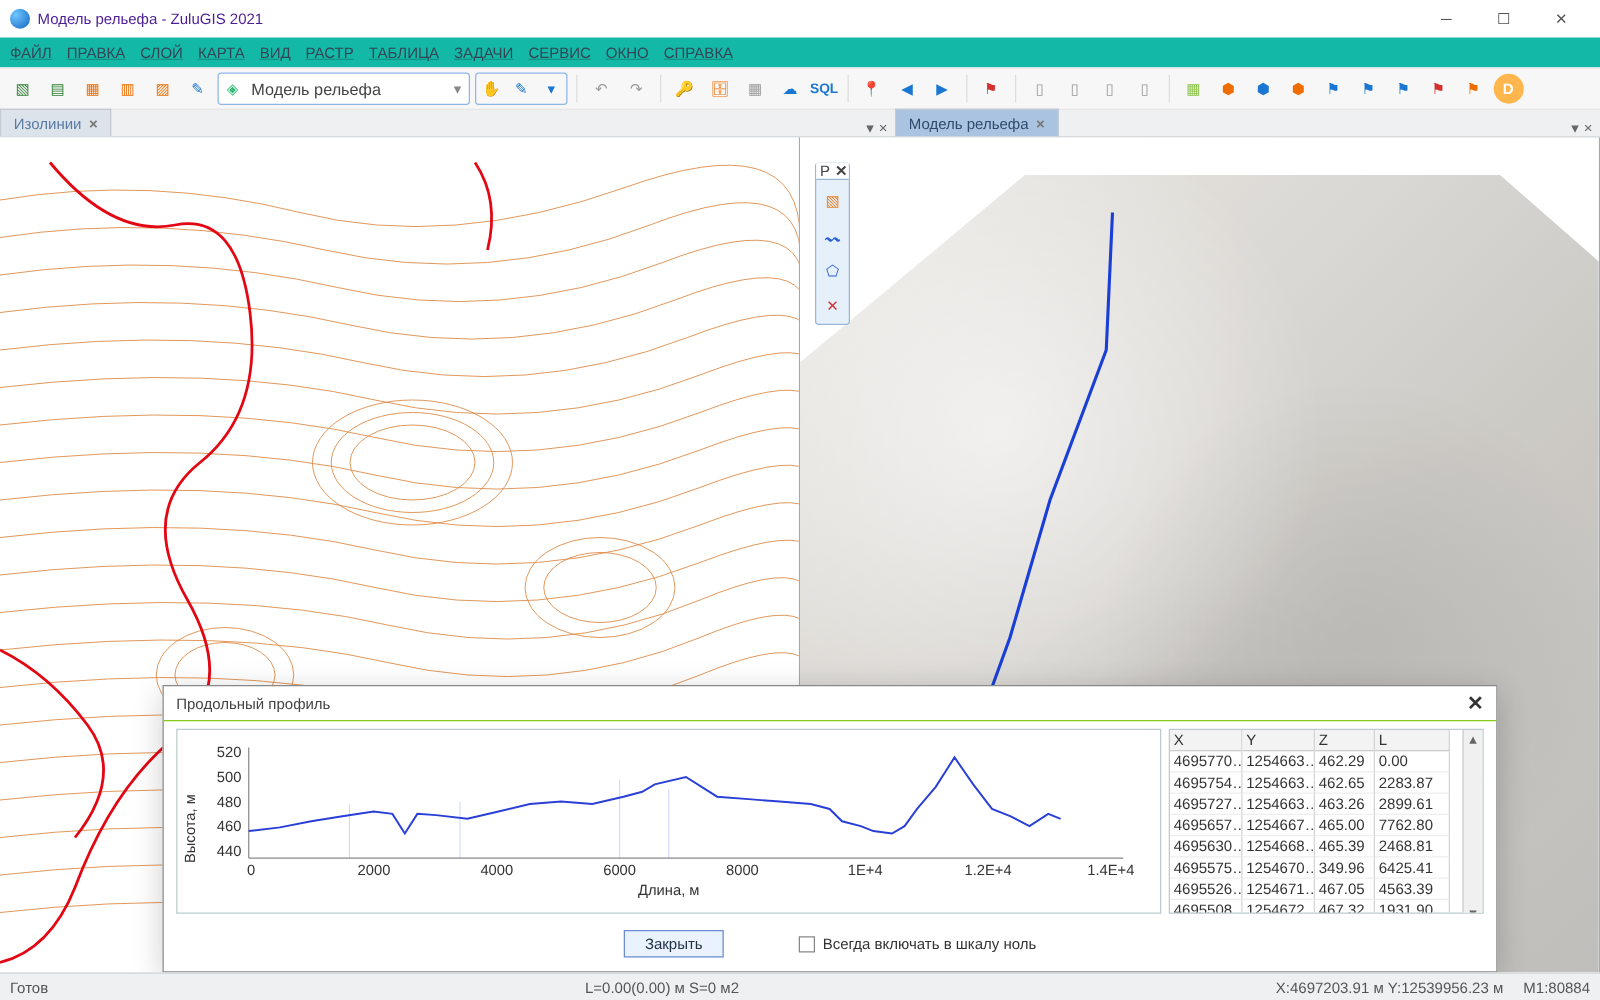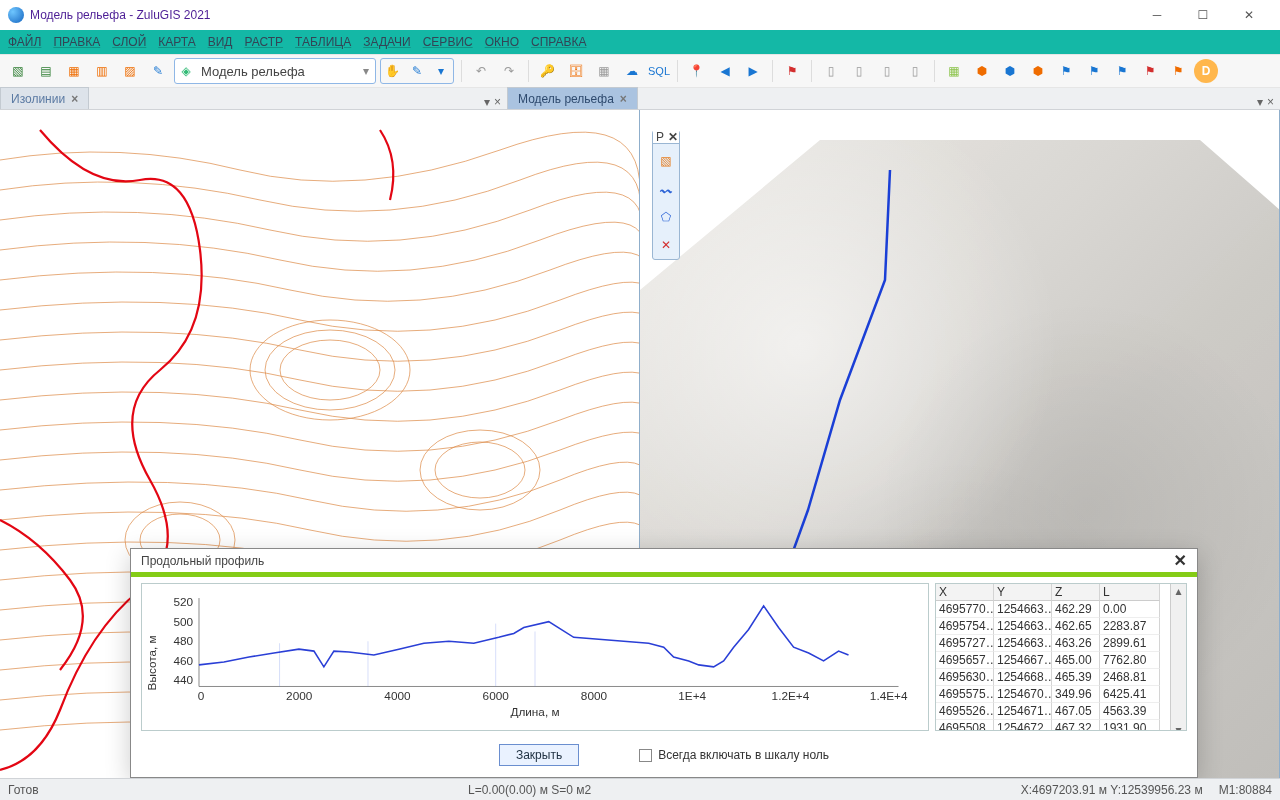--- a/index.html
+++ b/index.html
@@ -35,21 +35,21 @@
 .pane.left{width:640px}
 .pane.right{flex:1}
 .hillshade{position:absolute;inset:0;background:linear-gradient(135deg,#e8e6e2,#d5d3cf 40%,#c9c7c3 60%,#bdbbb7);filter:contrast(1.05)}
 .hillshade::before{content:"";position:absolute;inset:0;background:radial-gradient(circle at 25% 35%,rgba(255,255,255,.5),transparent 40%),radial-gradient(circle at 70% 60%,rgba(0,0,0,.08),transparent 35%),radial-gradient(circle at 50% 80%,rgba(0,0,0,.06),transparent 30%)}
 .float-tools{position:absolute;top:20px;left:12px;width:28px;background:#e6f0fb;border:1px solid #9ab6d3;border-radius:3px;display:flex;flex-direction:column;align-items:center;padding:3px 0;gap:6px}
 .float-tools .ft{width:22px;height:22px;display:flex;align-items:center;justify-content:center;color:#2a5;position:relative}
 .float-tools .lbl{position:absolute;top:-1px;left:0;right:0;height:14px;background:#fff;border-bottom:1px solid #9ab6d3;font-size:9px;text-align:left;padding-left:3px;color:#444;display:flex;align-items:center;gap:4px}
 .statusbar{position:absolute;bottom:0;left:0;right:0;height:22px;background:#eef0f2;border-top:1px solid #d0d3d7;display:flex;align-items:center;padding:0 8px;color:#555;gap:16px}
 .statusbar .sp{flex:1}
 .dialog{position:absolute;left:130px;top:548px;width:1068px;height:230px;background:#fff;border:1px solid #888;box-shadow:0 6px 24px rgba(0,0,0,.2)}
-.dlg-title{height:28px;display:flex;align-items:center;padding:0 10px;color:#444;border-bottom:5px solid #84cc16}
+.dlg-title{height:28px;display:flex;align-items:center;padding:0 10px;color:#444;border-bottom:1px solid #84cc16}
 .dlg-title .sp{flex:1}
 .dlg-title .x{font-size:16px;font-weight:bold;color:#333;cursor:default}
 .dlg-body{display:flex;height:160px;padding:6px 10px;gap:6px}
 .chart-wrap{flex:1;border:1px solid #bcc;position:relative;background:#fff}
 .chart-wrap svg{width:100%;height:100%}
 .data-grid{width:252px;border:1px solid #bcc;display:flex;flex-direction:column;overflow:hidden}
 .dg-head,.dg-row{display:flex;font-size:11px;color:#333}
 .dg-head div,.dg-row div{border-right:1px solid #d4d4d4;border-bottom:1px solid #eee;padding:1px 3px;overflow:hidden;white-space:nowrap;text-overflow:clip}
 .dg-head div{background:#f3f3f3;border-bottom:1px solid #ccc}
 .c-x{width:58px}.c-y{width:58px}.c-z{width:48px}.c-l{width:60px}
@@ -103,21 +103,21 @@
     <div class="pg">▾</div>
   </div>
   <div class="tb-sep"></div>
   <div class="tb-ico gray">↶</div>
   <div class="tb-ico gray">↷</div>
   <div class="tb-sep"></div>
   <div class="tb-ico orange">🔑</div>
   <div class="tb-ico orange">🗄</div>
   <div class="tb-ico gray">▦</div>
   <div class="tb-ico blue">☁</div>
-  <div class="tb-ico blue" style="width:auto;font-size:11px;font-weight:normal">SQL</div>
+  <div class="tb-ico blue" style="width:auto;font-size:11px;font-weight:bold">SQL</div>
   <div class="tb-sep"></div>
   <div class="tb-ico red">📍</div>
   <div class="tb-ico blue">◀</div>
   <div class="tb-ico blue">▶</div>
   <div class="tb-sep"></div>
   <div class="tb-ico red">⚑</div>
   <div class="tb-sep"></div>
   <div class="tb-ico gray">▯</div>
   <div class="tb-ico gray">▯</div>
   <div class="tb-ico gray">▯</div>
@@ -129,21 +129,21 @@
   <div class="tb-ico orange">⬢</div>
   <div class="tb-ico blue">⚑</div>
   <div class="tb-ico blue">⚑</div>
   <div class="tb-ico blue">⚑</div>
   <div class="tb-ico red">⚑</div>
   <div class="tb-ico orange">⚑</div>
   <div class="tb-ico orange" style="background:#ffb74d;border-radius:50%;color:#fff;font-weight:bold">D</div>
 </div>
 
 <div class="tabstrip">
-  <div class="tab-area" style="width:507px;flex:none">
+  <div class="tab-area" style="width:716px;flex:none">
     <div class="tab">
       <span>Изолинии</span>
       <span class="x">×</span>
     </div>
     <div class="tab-ops" style="position:absolute;right:0">
       <span>▾</span>
       <span>×</span>
     </div>
   </div>
   <div class="tab-area">

